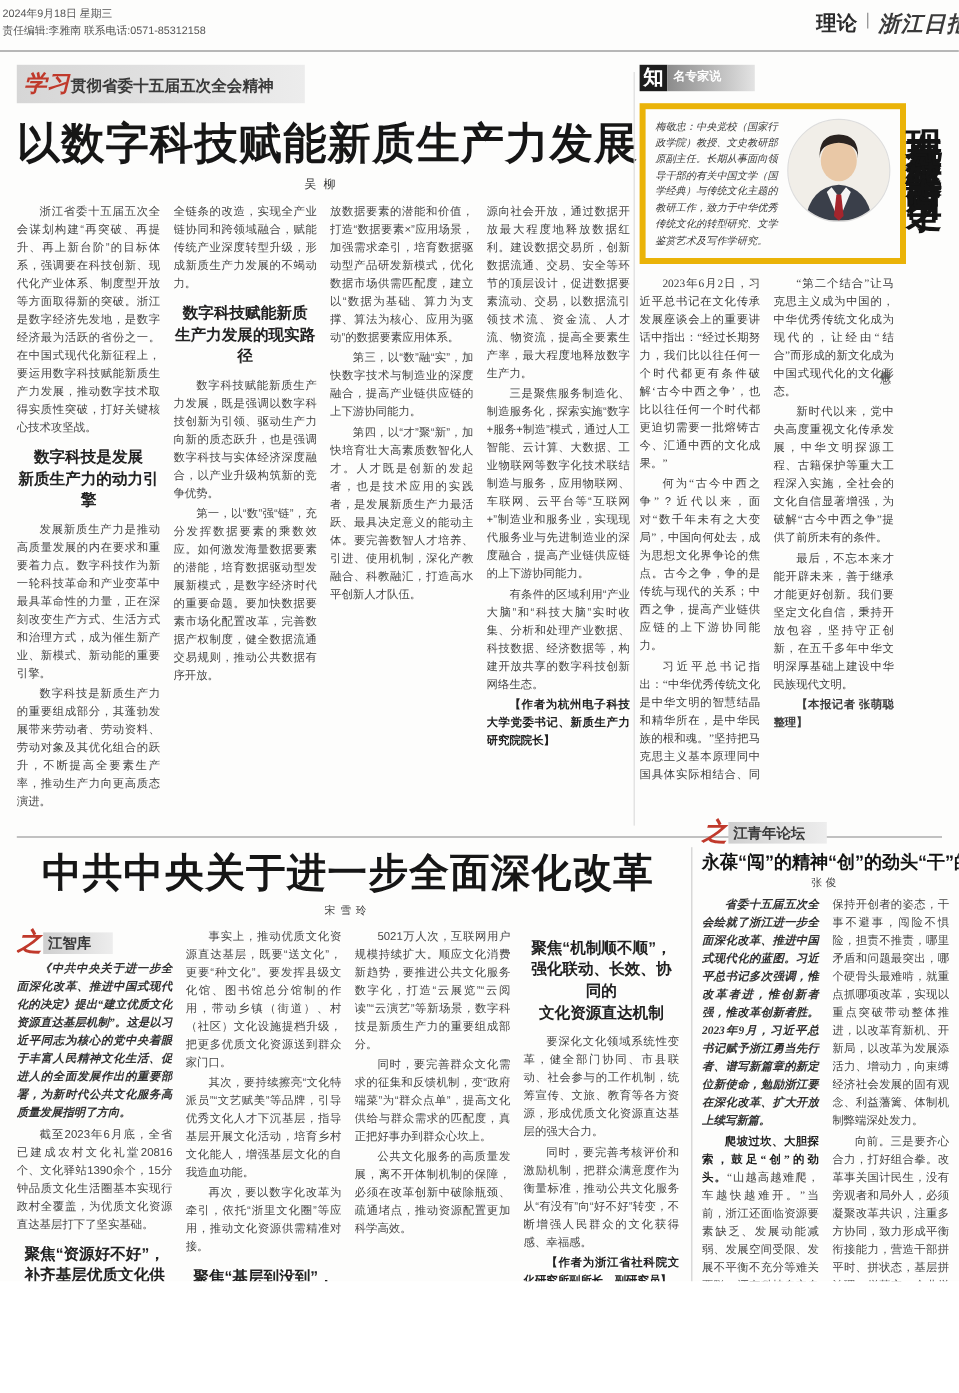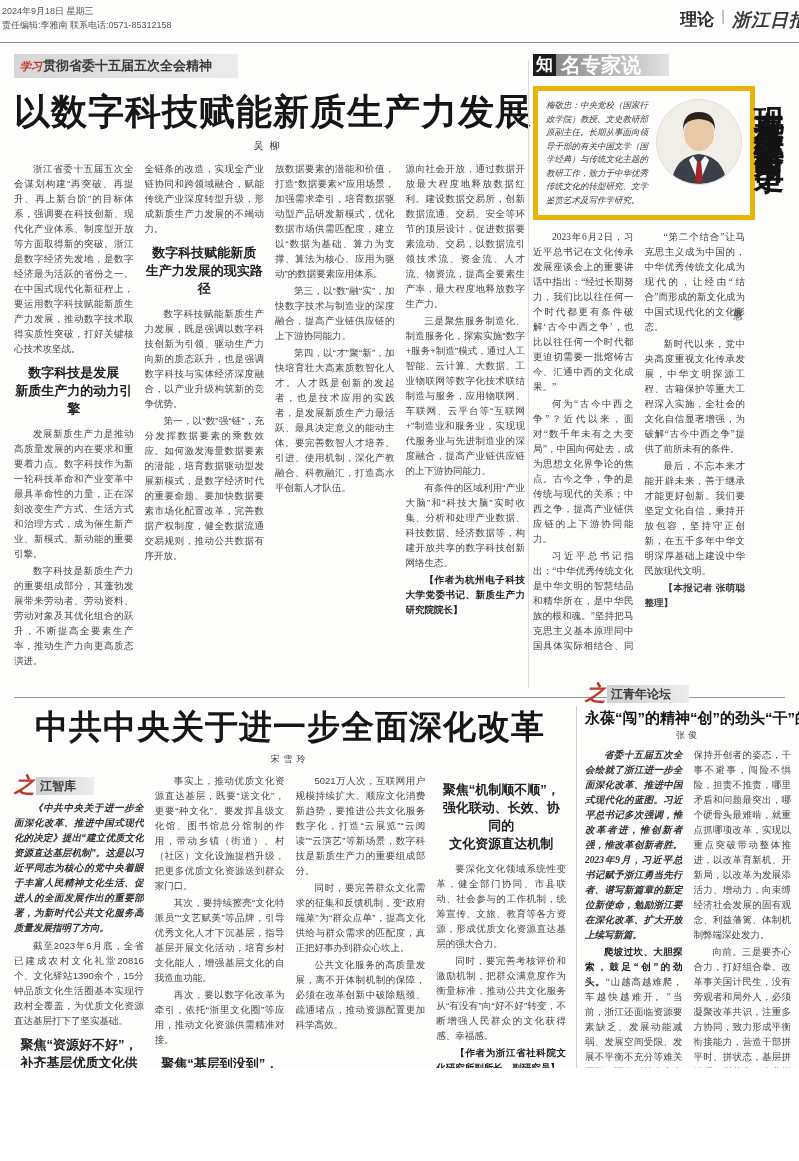--- a/index.html
+++ b/index.html
@@ -21,30 +21,30 @@
   .para.s-credit{font-weight:bold;color:#222;text-indent:2em;}
   .para.s-intro{font-family:"Liberation Serif",serif;font-style:italic;color:#333;font-weight:bold;}
   .para b{color:#1e1e1e;}
   .cols{display:flex;gap:11px;}
   .col{flex:1;overflow:hidden;}
   .serif .para{font-family:"Liberation Serif",serif;color:#3e3e3e;}
 
   
   .main-art{position:absolute;left:14px;top:54px;width:511px;}
   .kicker{display:inline-block;background:linear-gradient(to right,#d6d6d6,#ececec);padding:3px 26px 3px 6px;font-size:13px;font-weight:bold;color:#3a3a3a;}
-  .kicker .hl{color:#c0392b;font-size:11px;font-style:italic;margin-right:1px;}
+  .kicker .hl{color:#c0392b;font-size:19px;font-style:italic;margin-right:1px;}
   .main-title{margin:10px 0 2px 0;font-size:36px;font-weight:900;color:#161616;letter-spacing:1px;white-space:nowrap;}
   .main-byline{text-align:center;font-size:10px;color:#333;letter-spacing:6px;margin-bottom:8px;}
   .main-cols{height:508px;}
 
   
   .expert{position:absolute;left:533px;top:54px;width:258px;}
   .sec-label{display:flex;align-items:stretch;height:22px;margin-bottom:10px;}
   .sec-label .first{background:#1d1d1d;color:#fff;font-weight:bold;font-size:17px;line-height:22px;padding:0 3px;font-family:"Liberation Serif",serif;}
-  .sec-label .rest{background:linear-gradient(to right,#8b8b8b,#e3e3e3);color:#fff;font-weight:bold;font-size:20px;line-height:22px;padding:0 28px 0 5px;}
+  .sec-label .rest{background:linear-gradient(to right,#8b8b8b,#e3e3e3);color:#fff;font-weight:bold;font-size:10px;line-height:22px;padding:0 28px 0 5px;}
   .profile-box{border:5px solid #eab308;padding:8px;display:flex;gap:8px;width:196px;}
   .profile-text{flex:1;font-family:"Liberation Serif",serif;font-style:italic;font-size:8.5px;line-height:13.5px;color:#3a3a3a;text-align:justify;}
   .portrait{width:84px;height:84px;border-radius:50%;overflow:hidden;flex-shrink:0;background:#f0ede7;border:1px solid #ddd;}
   .expert-cols{width:212px;height:420px;margin-top:10px;}
   .vtitle{position:absolute;left:747px;top:84px;height:560px;width:44px;writing-mode:vertical-rl;text-orientation:upright;font-size:30px;font-weight:900;color:#141414;letter-spacing:4px;line-height:44px;}
   .vbyline{position:absolute;left:731px;top:300px;writing-mode:vertical-rl;text-orientation:upright;font-size:9px;color:#555;letter-spacing:2px;}
 
   
   .mid-rule{position:absolute;left:14px;top:697px;width:771px;border-top:1px solid #9a9a9a;}
   .v-rule{position:absolute;left:576px;top:706px;height:445px;border-left:1px solid #cfcfcf;}

